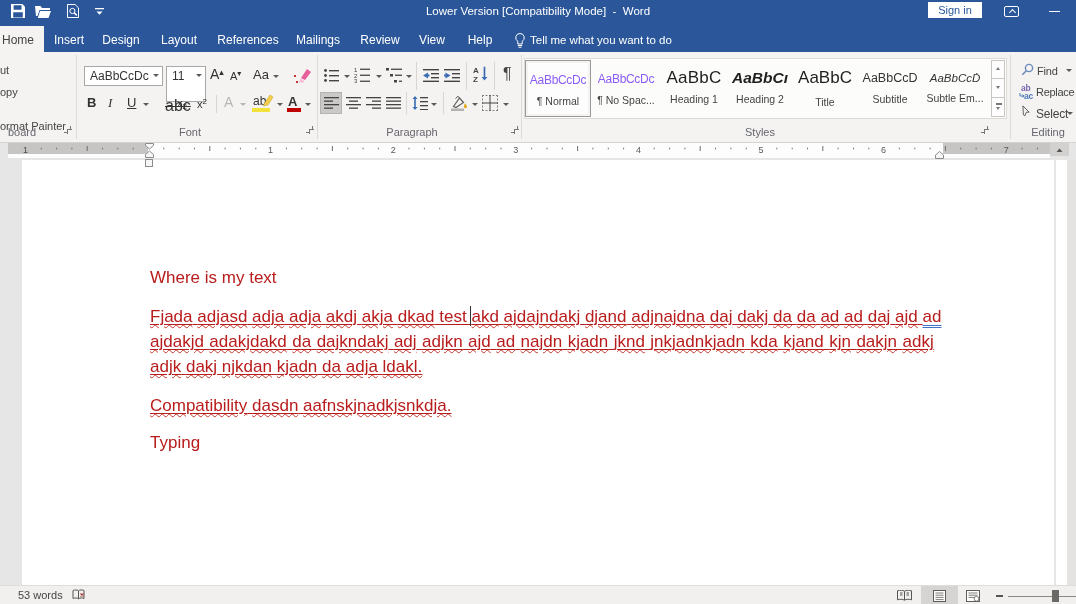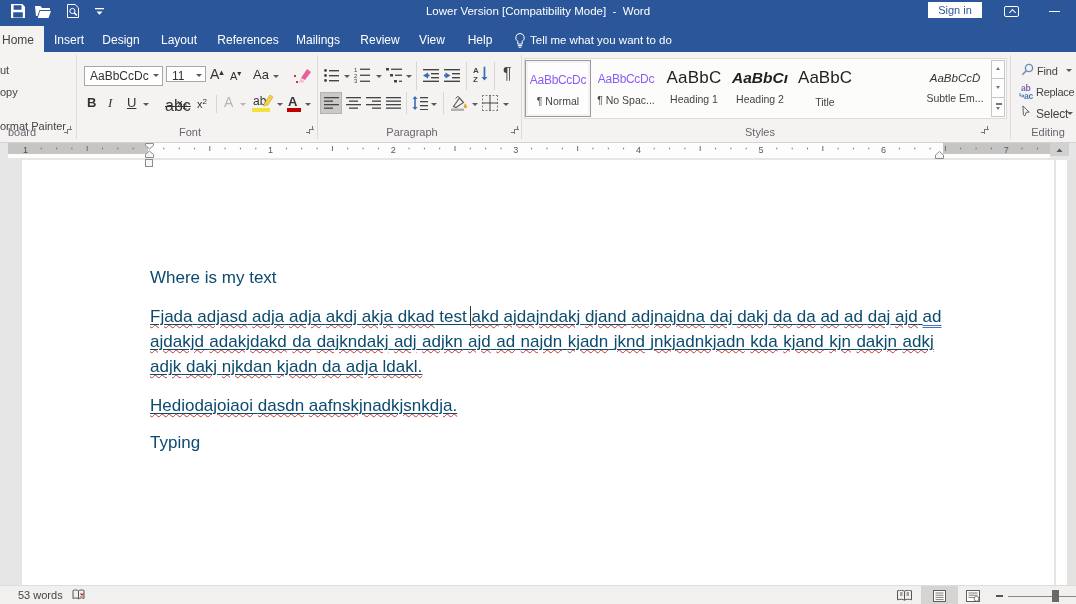--- a/index.html
+++ b/index.html
@@ -42,21 +42,21 @@
 
 #rulerband { position:absolute; left:0; top:143px; width:1076px; height:17px; background:#e7e6e6; }
 
 
 #doc { position:absolute; left:0; top:160px; width:1076px; height:425px; background:#e7e6e6; }
 #page { position:absolute; left:22px; top:0; width:1032px; height:425px; background:#fff; }
 #vscroll { position:absolute; left:1056px; top:0; width:11px; height:425px; background:#fff; }
 #vscrollr { position:absolute; left:1067px; top:0; width:9px; height:425px; background:#e4e3e2; }
 #vbtn { position:absolute; left:1050px; top:-17px; width:19px; height:13px; background:#d2d1d0; }
 
-.dline { position:absolute; left:150px; white-space:nowrap; font-size:17px; line-height:25px; color:#0c4a6e; }
+.dline { position:absolute; left:150px; white-space:nowrap; font-size:17px; line-height:25px; color:#b91c1c; }
 .u { text-decoration:underline; text-decoration-thickness:1px; text-underline-offset:2px; }
 .sp { text-decoration:underline wavy #c23b2e; text-decoration-thickness:1px; text-underline-offset:2px; }
 .gr { text-decoration:underline double #4472c4; text-decoration-thickness:1px; text-underline-offset:3px; }
 #caret { position:absolute; left:470px; top:146px; width:1px; height:20px; background:#333; }
 
 
 #statusbar { position:absolute; left:0; top:585px; width:1076px; height:19px; background:#f1f0ef; border-top:1px solid #dfddda; font-size:11px; color:#444; }
 </style>
 </head>
 <body>
@@ -107,21 +107,21 @@
 
   <div class="rbtxt" style="left:0; top:12px;">ut</div>
   <div class="rbtxt" style="left:0; top:34px;">opy</div>
   <div class="rbtxt" style="left:0; top:68px;">ormat Painter</div>
   <div class="glabel" style="left:22px;">board</div>
   <div class="launcher" style="left:64px;"></div>
   <div class="gsep" style="left:76px;"></div>
 
   <div class="combo" style="left:84px; top:14px; width:79px; height:20px; line-height:18px; padding-left:5px;">AaBbCcDc</div>
   <div class="caret" style="left:153px; top:22px;"></div>
-  <div class="combo" style="left:166px; top:14px; width:40px; height:16px; line-height:18px; padding-left:5px;">11</div>
+  <div class="combo" style="left:166px; top:14px; width:40px; height:36px; line-height:18px; padding-left:5px;">11</div>
   <div class="caret" style="left:196px; top:22px;"></div>
   <div class="abs" style="left:210px; top:14px; font-size:14px; color:#333;">A<span style="font-size:9px; vertical-align:4px;">▴</span></div>
   <div class="abs" style="left:230px; top:17px; font-size:11px; color:#333;">A<span style="font-size:8px; vertical-align:4px;">▾</span></div>
   <div class="abs" style="left:253px; top:15px; font-size:13px; color:#333;">Aa</div>
   <div class="caret" style="left:273px; top:23px;"></div>
   <svg class="abs" style="left:292px; top:13px;" width="20" height="20" viewBox="0 0 20 20">
       <path fill="#e85f9c" d="M9 13 L15 4 L19 7 L13 15z"></path>
       <path fill="#f7bcd4" d="M8.6 13.5l4 2.8-1.2 1.2H7z"></path>
       <path stroke="#c33" stroke-width="1" d="M2 10l2 2M2 12l2-2M4 16l2 2M4 18l2-2"></path>
     </svg>
@@ -290,20 +290,24 @@
     <div class="chipbig" style="font-size:17px; margin-top:8px; color:#1f1f1f; letter-spacing:0.2px;">AaBbC</div>
     <div class="chipname" style="margin-top:5px;">Heading 1</div>
   </div>
   <div class="chip" style="left:727px;">
     <div class="chipbig" style="font-size:15.5px; font-weight:bold; font-style:italic; margin-top:9px; color:#1f1f1f;">AaBbCı</div>
     <div class="chipname" style="margin-top:6px;">Heading 2</div>
   </div>
   <div class="chip" style="left:792px;">
     <div class="chipbig" style="font-size:17px; margin-top:8px; color:#1f1f1f;">AaBbC</div>
     <div class="chipname" style="">Title</div>
+  </div>
+  <div class="chip" style="left:857px;">
+    <div class="chipbig" style="font-size:12.5px; margin-top:11px; color:#333;">AaBbCcD</div>
+    <div class="chipname">Subtitle</div>
   </div>
   <div class="chip" style="left:922px;">
     <div class="chipbig" style="font-size:11.5px; font-style:italic; color:#333;">AaBbCcḊ</div>
     <div class="chipname">Subtle Em...</div>
   </div>
 
   <div class="abs" style="left:991px; top:8px; width:14px; height:57px; background:#fdfdfd; border:1px solid #c8c6c4;"></div>
   <div class="abs" style="left:991px; top:26px; width:14px; height:1px; background:#c8c6c4;"></div>
   <div class="abs" style="left:991px; top:45px; width:14px; height:1px; background:#c8c6c4;"></div>
   <div class="caret" style="left:996px; top:15px; transform:rotate(180deg); transform-origin:center; border-left-width:2.5px; border-right-width:2.5px; border-top-width:3px; border-top-color:#777;"></div>
@@ -428,21 +432,21 @@
     <svg class="abs" style="left:1050px; top:-15px;" width="19" height="11" viewBox="0 0 19 11">
       <path fill="#555" d="M9.5 3.5L6.5 7h6z"></path>
     </svg>
 
   <div class="abs" style="left:145px; top:-1px; width:8px; height:8px; background:#f6f6f6; border:1px solid #8c8c8c;"></div>
 
   <div class="dline" style="top:105px;">Where is my text</div>
   <div class="dline" style="top:144px;"><span class="u"><span class="sp">Fjada</span> <span class="sp">adjasd</span> <span class="sp">adja</span> <span class="sp">adja</span> <span class="sp">akdj</span> <span class="sp">akja</span> <span class="sp">dkad</span> test <span class="sp">akd</span> <span class="sp">ajdajndakj</span> <span class="sp">djand</span> <span class="sp">adjnajdna</span> <span class="sp">daj</span> <span class="sp">dakj</span> <span class="sp">da</span> <span class="sp">da</span> <span class="sp">ad</span> <span class="sp">ad</span> <span class="sp">daj</span> <span class="sp">ajd</span> </span><span class="gr">ad</span></div>
   <div class="dline" style="top:169px; word-spacing:0.7px;"><span class="u"><span class="sp">ajdakjd</span> <span class="sp">adakjdakd</span> <span class="sp">da</span> <span class="sp">dajkndakj</span> <span class="sp">adj</span> <span class="sp">adjkn</span> <span class="sp">ajd</span> <span class="sp">ad</span> <span class="sp">najdn</span> <span class="sp">kjadn</span> <span class="sp">jknd</span> <span class="sp">jnkjadnkjadn</span> <span class="sp">kda</span> <span class="sp">kjand</span> <span class="sp">kjn</span> <span class="sp">dakjn</span> <span class="sp">adkj</span></span></div>
   <div class="dline" style="top:194px;"><span class="u"><span class="sp">adjk</span> <span class="sp">dakj</span> <span class="sp">njkdan</span> <span class="sp">kjadn</span> <span class="sp">da</span> <span class="sp">adja</span> <span class="sp">ldakl.</span></span></div>
-  <div class="dline" style="top:233px;"><span class="u"><span class="sp">Hediodajoiaoi</span> <span class="sp">dasdn</span> <span class="sp">aafnskjnadkjsnkdja.</span></span></div>
+  <div class="dline" style="top:233px;"><span class="u"><span class="sp">Compatibility</span> <span class="sp">dasdn</span> <span class="sp">aafnskjnadkjsnkdja.</span></span></div>
   <div class="dline" style="top:270px;">Typing</div>
   <div id="caret"></div>
 </div>
 
 <div id="statusbar">
   <div class="abs" style="left:18px; top:3px;">53 words</div>
   <svg class="abs" style="left:72px; top:3px;" width="14" height="12" viewBox="0 0 14 12">
       <path fill="none" stroke="#555" d="M1 1.5c2-.8 4-.8 5.5.3 1.5-1.1 3.5-1.1 5.5-.3v8c-2-.8-4-.8-5.5.3C5 8.7 3 8.7 1 9.5z"></path>
       <path stroke="#555" d="M6.5 2v8"></path>
       <path stroke="#a33" stroke-width="1.2" d="M8.5 4.5l3 3M11.5 4.5l-3 3"></path>

